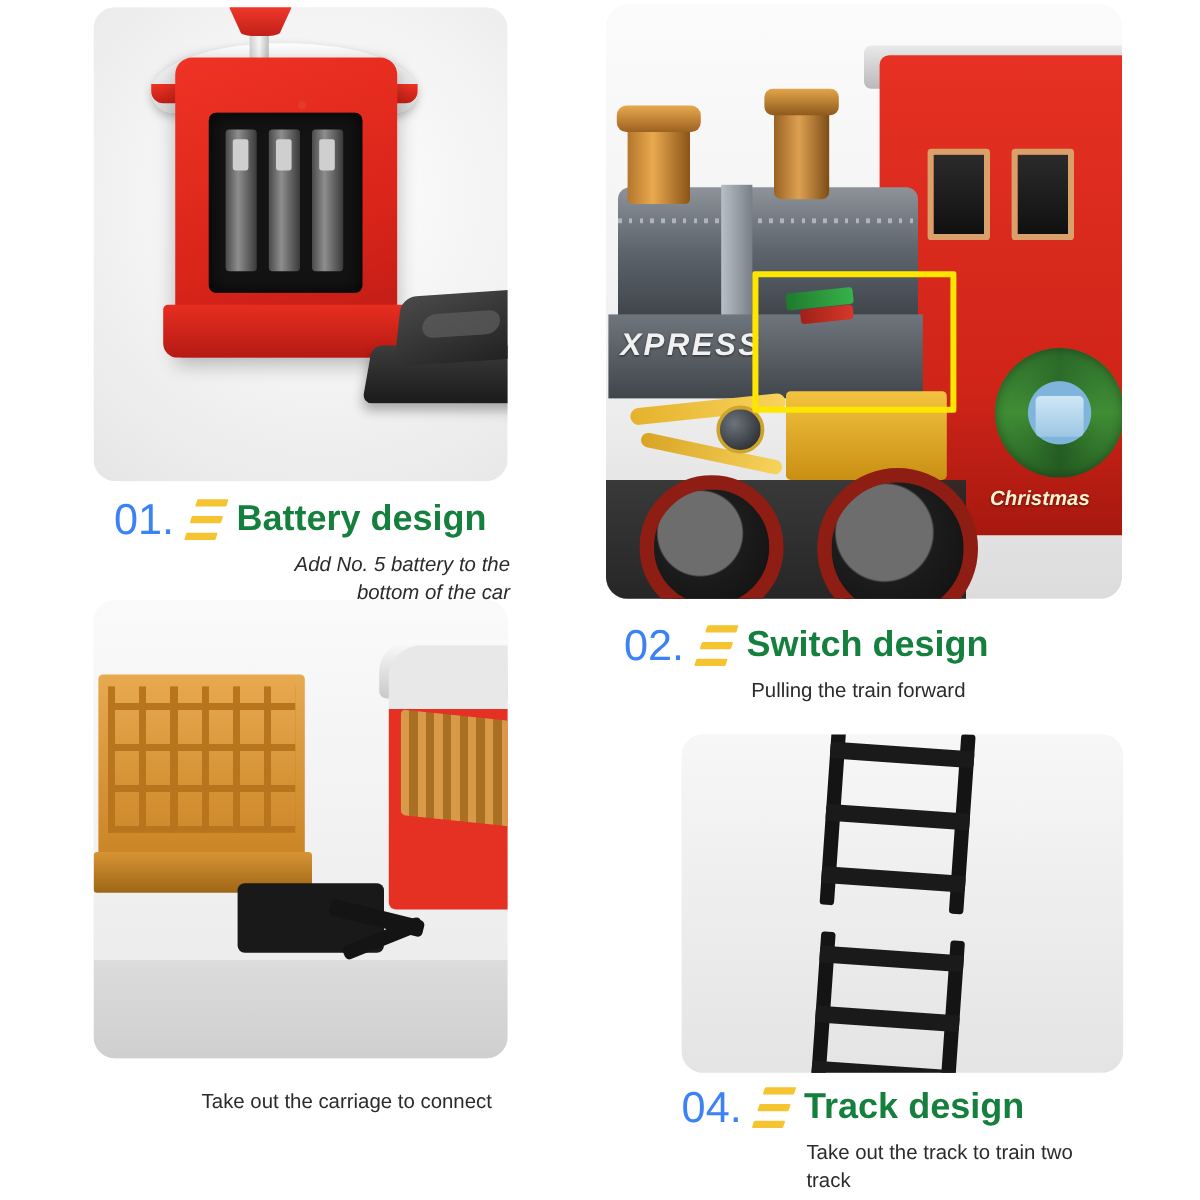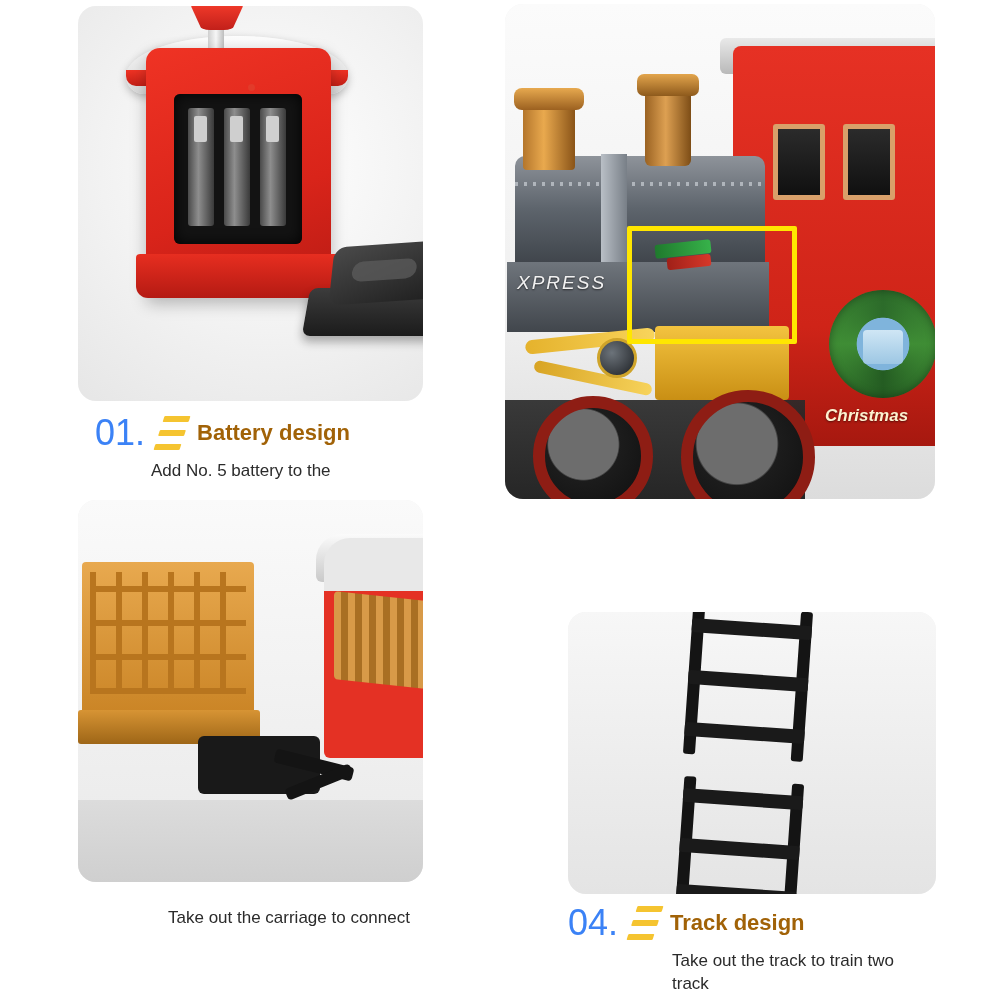--- a/index.html
+++ b/index.html
@@ -29,21 +29,21 @@
   }
   .bars{
     width:26px;height:34px;margin:0 12px 0 14px;
     display:flex;flex-direction:column;justify-content:space-between;
     transform:skewX(-18deg);
   }
   .bars i{display:block;height:6px;background:#f5c430;border-radius:1px;}
   .bars i:nth-child(1){width:26px;}
   .bars i:nth-child(2){width:26px;}
   .bars i:nth-child(3){width:26px;}
-  .cap-title{font-size:22px;font-weight:bold;color:#a16207;line-height:1;}
+  .cap-title{font-size:30px;font-weight:bold;color:#15803d;line-height:1;}
   .cap-sub{
     font-size:17px;color:#2b2b2b;line-height:1.35;margin-top:9px;
   }
 
   
   #photo1{left:78px;top:6px;width:345px;height:395px;background:#fbfbfb;}
   #photo1 .bg{position:absolute;inset:0;background:
      radial-gradient(circle at 55% 40%, #ffffff 0%, #f2f2f2 55%, #e6e6e6 100%);}
   .loco-body{
     position:absolute;left:68px;top:42px;width:185px;height:250px;
@@ -163,21 +163,21 @@
   .p2-stack:after{
     content:"";position:absolute;left:-8px;top:-14px;width:62px;height:22px;
     background:linear-gradient(180deg,#e3a54c,#8e5a1c);border-radius:7px;
   }
   .p2-frontplate{
     position:absolute;left:2px;top:258px;width:262px;height:70px;
     background:linear-gradient(180deg,#6f757c,#41464c);
   }
   .p2-express{
     position:absolute;left:12px;top:268px;width:180px;height:30px;
-    color:#f1f1f1;font-style:italic;font-weight:normal;font-size:19px;
+    color:#f1f1f1;font-style:italic;font-weight:bold;font-size:26px;
     letter-spacing:2px;text-shadow:0 1px 2px rgba(0,0,0,.6);
   }
   .p2-gold{
     position:absolute;left:150px;top:322px;width:134px;height:74px;
     background:linear-gradient(180deg,#f3c33f,#c98f14);
     border-radius:4px;
   }
   .p2-gold2{
     position:absolute;left:20px;top:330px;width:130px;height:14px;
     background:linear-gradient(90deg,#e5b22c,#f8d45c);
@@ -291,21 +291,21 @@
   #photo4{left:568px;top:612px;width:368px;height:282px;}
   #photo4 .bg{position:absolute;inset:0;background:linear-gradient(180deg,#f7f7f7,#e4e4e4);}
   .rail{position:absolute;background:#141414;border-radius:3px;}
   .tie{position:absolute;background:#1a1a1a;border-radius:3px;}
   .trk{position:absolute;}
   .trk .rail.r1{left:0;top:0;width:12px;height:100%;}
   .trk .rail.r2{right:0;top:0;width:12px;height:100%;}
 
   
   #cap1{left:95px;top:415px;width:330px;}
-  #cap1 .cap-sub{text-align:left;padding-left:56px;}
+  #cap1 .cap-sub{text-align:right;padding-left:56px;font-style:italic;}
   #cap2{left:520px;top:520px;width:400px;}
   #cap2 .cap-sub{padding-left:106px;}
   #cap3{left:78px;top:898px;width:430px;}
   #cap3 .cap-sub{padding-left:90px;}
   #cap4{left:568px;top:905px;width:400px;}
   #cap4 .cap-sub{padding-left:104px;}
 </style>
 </head>
 <body>
 
@@ -335,20 +335,21 @@
       <span class="cap-num">01.</span>
       <span class="bars">
           <i></i>
           <i></i>
           <i></i>
         </span>
       <span class="cap-title">Battery design</span>
     </div>
     <div class="cap-sub">
       <div>Add No. 5 battery to the</div>
+      <div>bottom of the car</div>
     </div>
   </div>
 
   <div class="photo" id="photo2">
     <div class="bg"></div>
     <div class="p2-cabroof"></div>
     <div class="p2-cab"></div>
     <div class="p2-win w1"></div>
     <div class="p2-win w2"></div>
     <div class="p2-boiler"></div>
@@ -364,20 +365,34 @@
     <div class="p2-gold2"></div>
     <div class="p2-rod"></div>
     <div class="p2-lamp"></div>
     <div class="p2-wheel w1"></div>
     <div class="p2-wheel w2"></div>
     <div class="p2-wreath"></div>
     <div class="p2-script">Christmas</div>
     <div class="hl-box"></div>
   </div>
 
+  <div class="caption" id="cap2">
+    <div class="cap-head">
+      <span class="cap-num">02.</span>
+      <span class="bars">
+          <i></i>
+          <i></i>
+          <i></i>
+        </span>
+      <span class="cap-title">Switch design</span>
+    </div>
+    <div class="cap-sub">
+      <div>Pulling the train forward</div>
+    </div>
+  </div>
 
   <div class="photo" id="photo3">
     <div class="bg"></div>
     <div class="p3-shadow"></div>
     <div class="p3-car"></div>
     <div class="p3-carbase"></div>
     <div class="p3-truck"></div>
     <div class="p3-coupler"></div>
     <div class="p3-coupler2"></div>
     <div class="p3-locoroof"></div>

